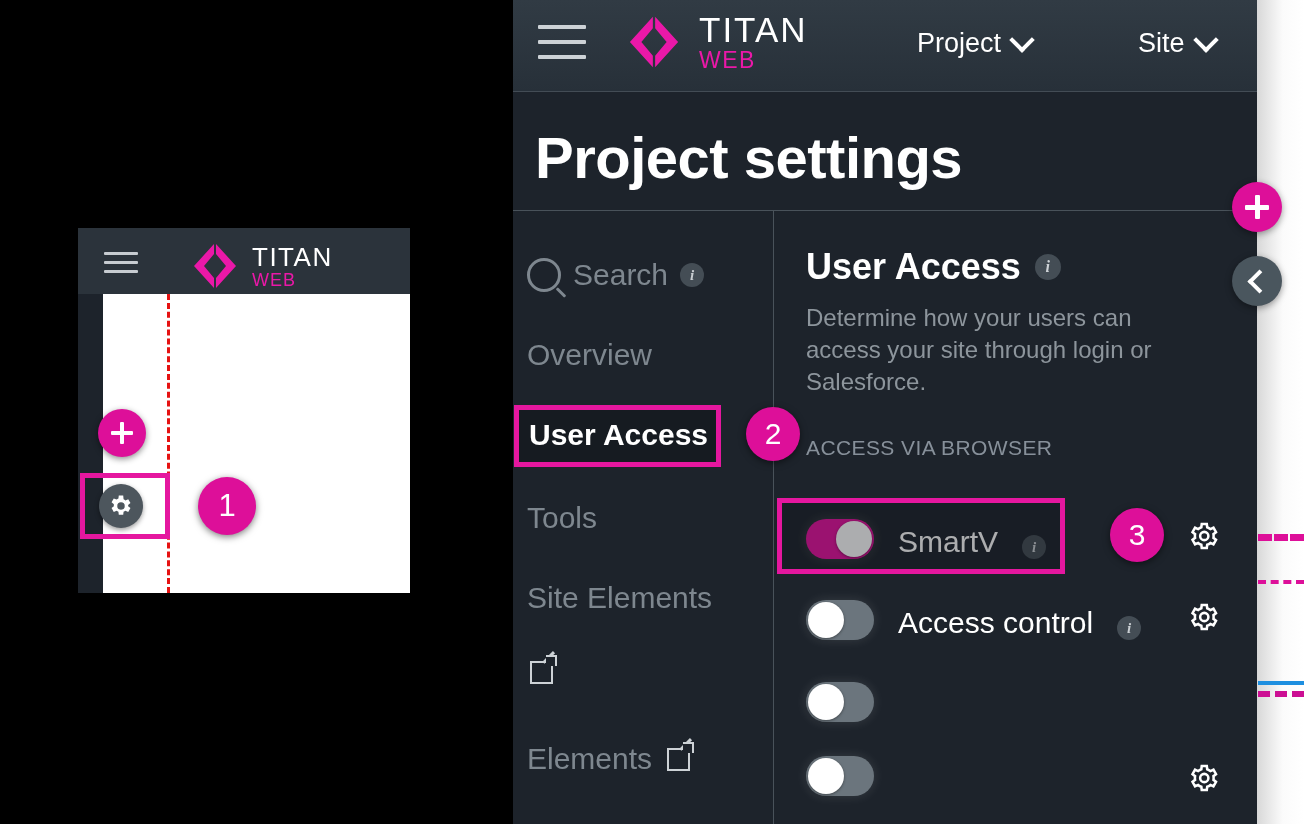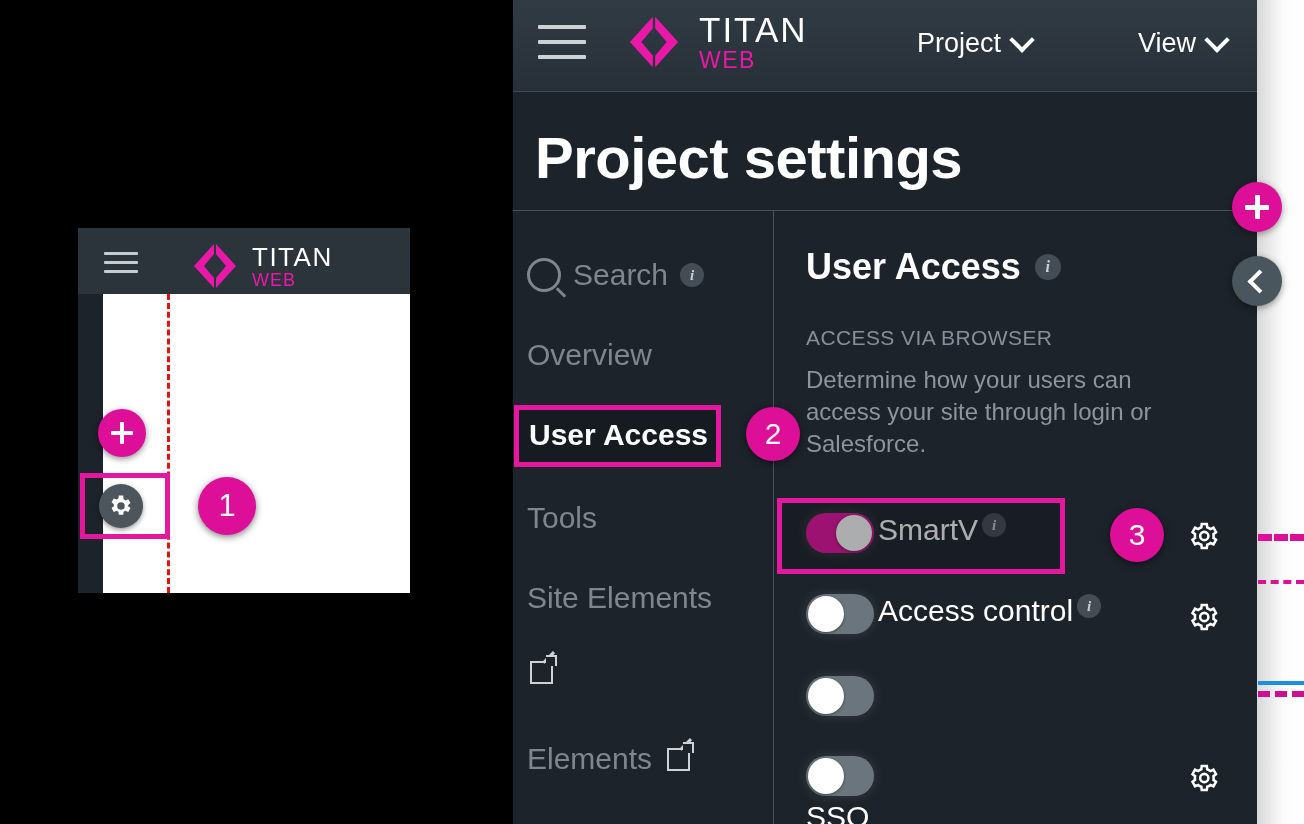--- a/index.html
+++ b/index.html
@@ -255,21 +255,21 @@
     margin-top: 14px; color: #8d959c; font-size: 24px;
     line-height: 1.33; width: 380px;
   }
   #section-label {
     margin-top: 38px; color: #87909a; font-size: 21px;
     letter-spacing: 0.4px;
   }
 
   .toggle-row {
     position: absolute; left: 806px;
-    display: flex; align-items: flex-start; gap: 4px;
+    display: flex; align-items: flex-end; gap: 24px;
     height: 46px;
   }
   #row-smartv { top: 513px; }
   #row-access { top: 594px; }
   #row-shorturl { top: 676px; }
   #row-sso { top: 756px; flex-direction: column; }
 
   .switch {
     width: 68px; height: 40px; border-radius: 20px;
     position: relative; flex: none;
@@ -409,21 +409,21 @@
       <div class="words">
         <div class="titan">TITAN</div>
         <div class="web">WEB</div>
       </div>
     </div>
     <div class="topmenu" id="menu-project">
       <span>Project</span>
       <span class="chev"></span>
     </div>
     <div class="topmenu" id="menu-view">
-      <span>View</span>
+      <span>Site</span>
       <span class="chev"></span>
     </div>
   </div>
 
   <div id="page-title">Project settings</div>
   <div id="title-divider"></div>
   <div id="col-divider"></div>
 
   <div id="settings-nav">
     <div id="nav-useraccess-box"></div>
@@ -460,22 +460,22 @@
     </div>
   </div>
 
   <div id="badge-2">2</div>
 
   <div id="content">
     <div id="ua-heading">
       <span>User Access</span>
       <span class="infodot">i</span>
     </div>
+    <div id="ua-desc">Determine how your users can access your site through login or Salesforce.</div>
     <div id="section-label">ACCESS VIA BROWSER</div>
-    <div id="ua-desc">Determine how your users can access your site through login or Salesforce.</div>
   </div>
 
   <div id="smartv-box"></div>
 
   <div class="toggle-row" id="row-smartv">
     <div class="switch on">
         <span class="knob"></span>
       </div>
     <span class="toggle-label">SmartV</span>
     <span class="infodot">i</span>

